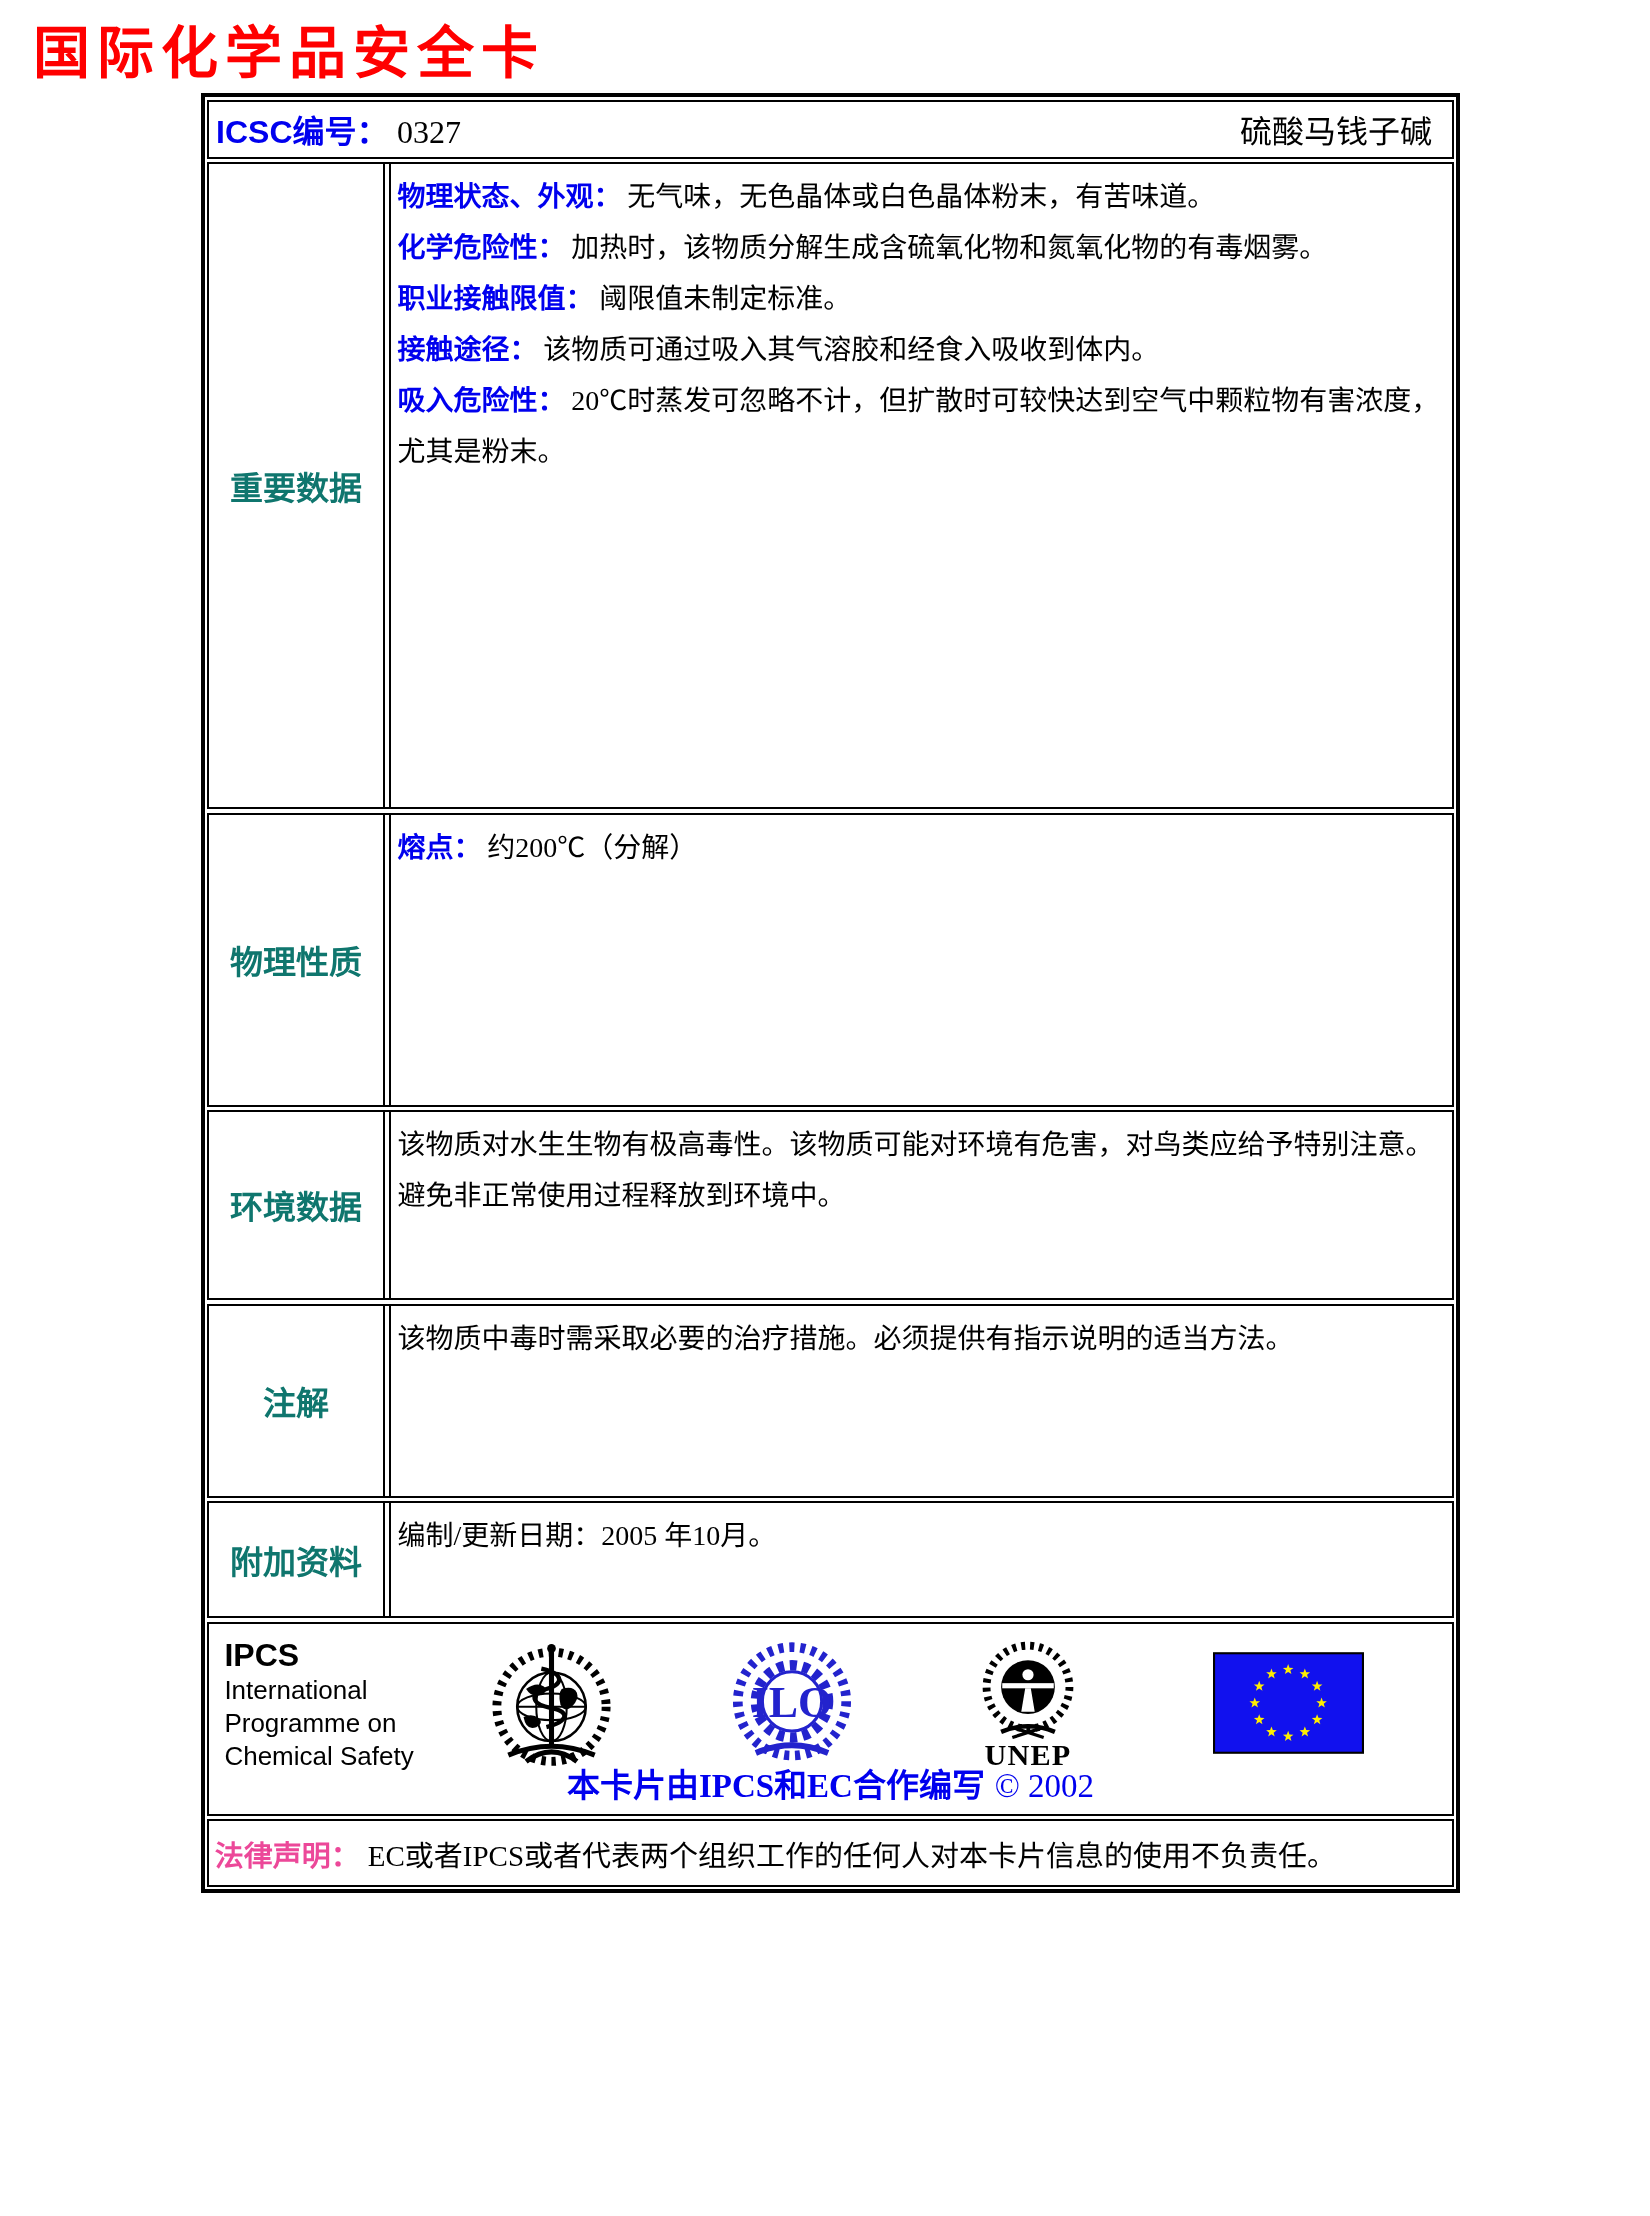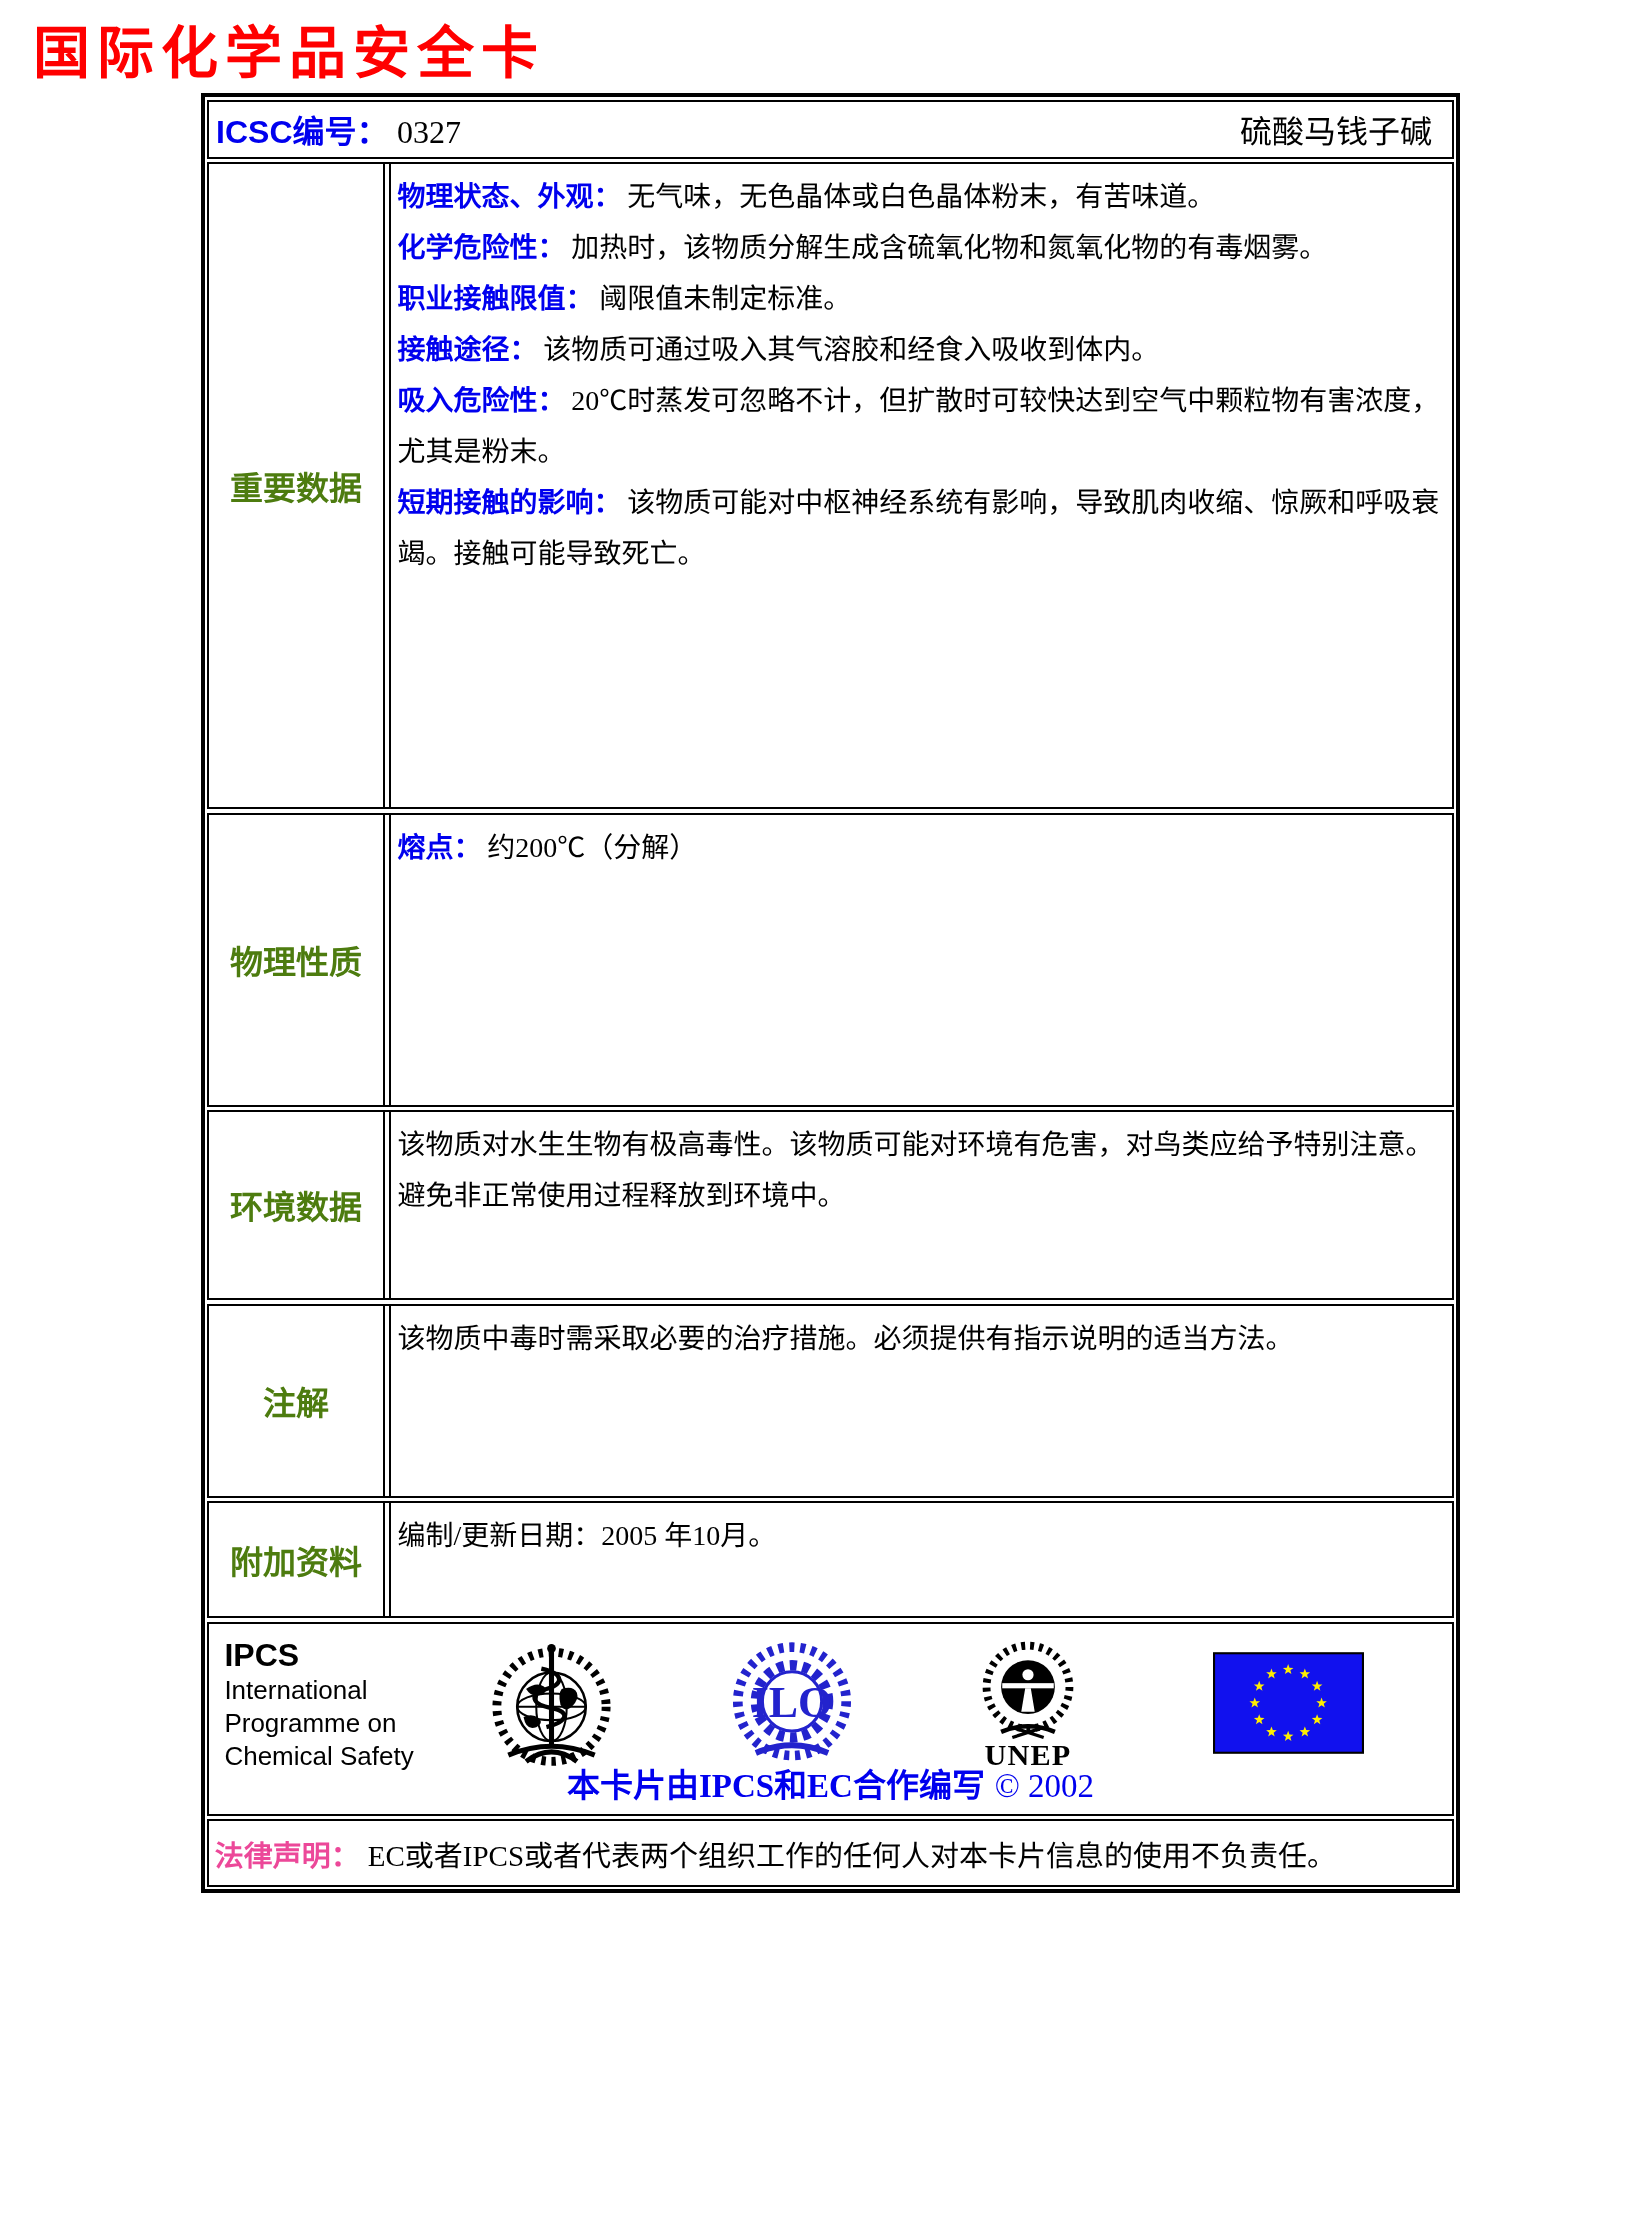--- a/index.html
+++ b/index.html
@@ -55,21 +55,21 @@
   
   .section { display:flex; align-items:stretch; }
   .label-cell {
     width:176px; flex:none;
     border-right:2.1px solid #000;
     display:flex; align-items:center; justify-content:center;
     text-align:center;
     font-family:"Liberation Sans", sans-serif;
     font-weight:bold;
     font-size:33px;
-    color:#4d7c0f;
+    color:#0f766e;
   }
   .content-cell {
     flex:1;
     border-left:2.1px solid #000;
     margin-left:3.5px;
     padding:7px 12.5px 0 7px;
     font-size:28px;
     line-height:51px;
     color:#000;
   }
@@ -146,21 +146,20 @@
     </div>
 
     <div class="row section h-important">
       <div class="label-cell">重要数据</div>
       <div class="content-cell">
         <p><span class="inline-label">物理状态、外观：</span><span>无气味，无色晶体或白色晶体粉末，有苦味道。</span></p>
         <p><span class="inline-label">化学危险性：</span><span>加热时，该物质分解生成含硫氧化物和氮氧化物的有毒烟雾。</span></p>
         <p><span class="inline-label">职业接触限值：</span><span>阈限值未制定标准。</span></p>
         <p><span class="inline-label">接触途径：</span><span>该物质可通过吸入其气溶胶和经食入吸收到体内。</span></p>
         <p><span class="inline-label">吸入危险性：</span><span>20℃时蒸发可忽略不计，但扩散时可较快达到空气中颗粒物有害浓度，尤其是粉末。</span></p>
-        <p><span class="inline-label">短期接触的影响：</span><span>该物质可能对中枢神经系统有影响，导致肌肉收缩、惊厥和呼吸衰竭。接触可能导致死亡。</span></p>
       </div>
     </div>
 
     <div class="row section h-physical">
       <div class="label-cell">物理性质</div>
       <div class="content-cell">
         <p><span class="inline-label">熔点：</span><span>约200℃（分解）</span></p>
       </div>
     </div>
 

